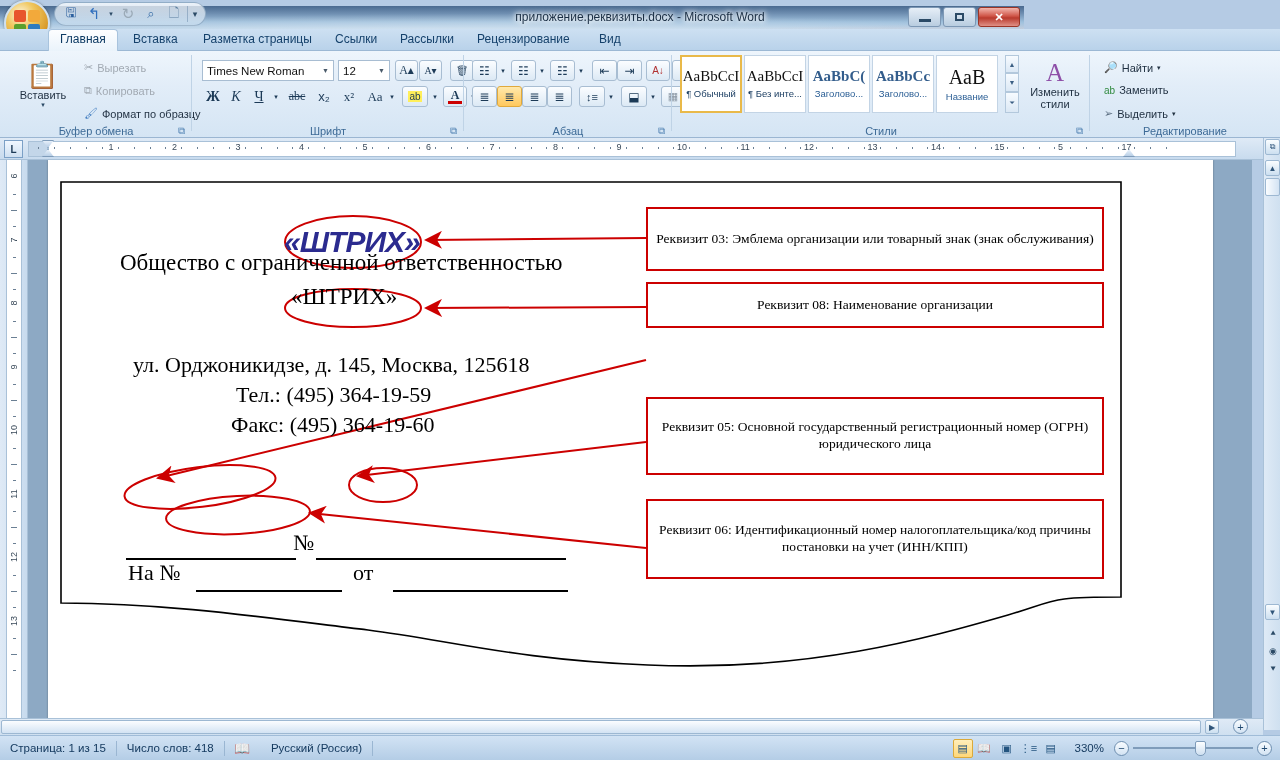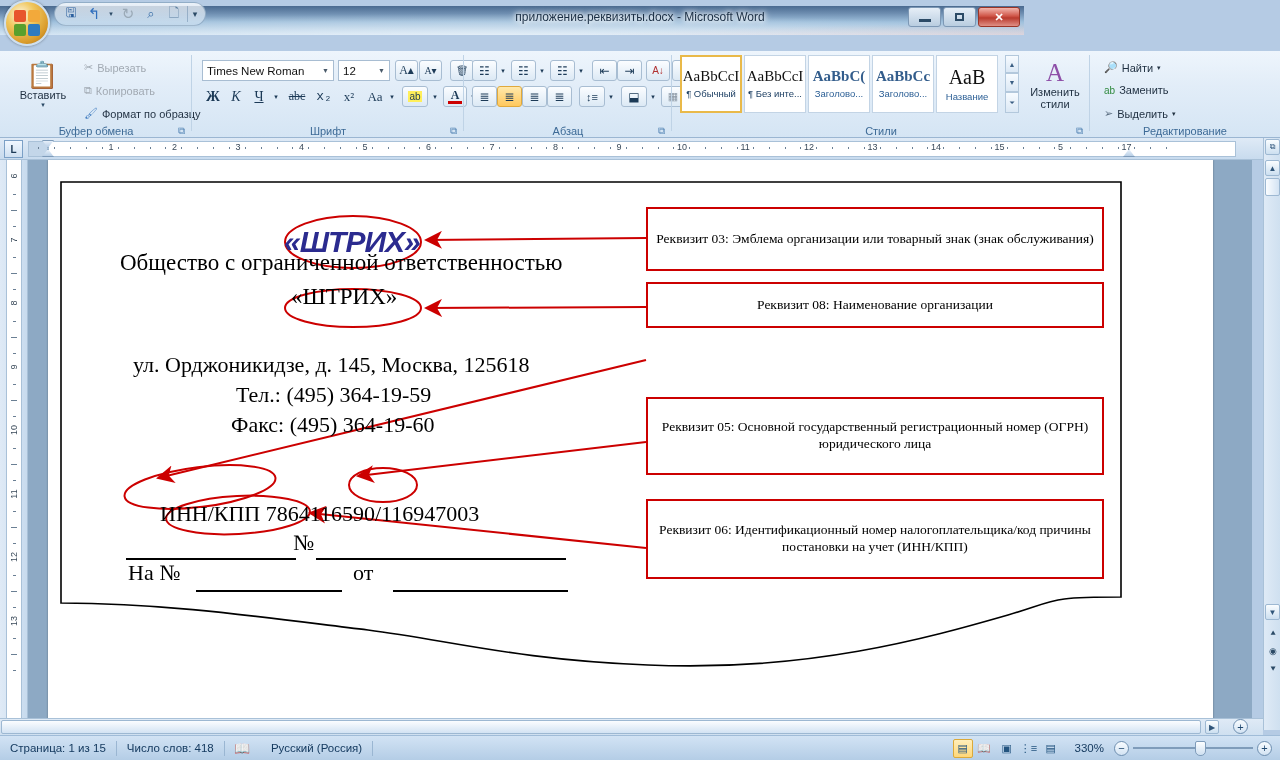--- a/index.html
+++ b/index.html
@@ -289,20 +289,29 @@
     <div class="qat-btn save">🖫</div>
     <div class="qat-btn undo">↰</div>
     <div class="qat-btn tiny-arrow">▾</div>
     <div class="qat-btn redo">↻</div>
     <div class="qat-btn" style="color:#3a6fa8;">⌕</div>
     <div class="qat-btn" style="color:#5b7e9f;">🗋</div>
     <div class="qat-sep"></div>
     <div class="qat-btn tiny-arrow" style="font-size:9px;">▾</div>
   </div>
 
+  <div class="ribbon-tabs">
+    <div class="tab active" style="left:48px;"><span>Главная</span></div>
+    <div class="tab" style="left:122px;"><span>Вставка</span></div>
+    <div class="tab" style="left:192px;"><span>Разметка страницы</span></div>
+    <div class="tab" style="left:324px;"><span>Ссылки</span></div>
+    <div class="tab" style="left:389px;"><span>Рассылки</span></div>
+    <div class="tab" style="left:466px;"><span>Рецензирование</span></div>
+    <div class="tab" style="left:588px;"><span>Вид</span></div>
+  </div>
 
   <div class="ribbon">
 
     <div class="rgroup" style="left:0; width:192px;">
       <div class="btn-lg" style="left:14px; top:10px; width:58px;">
         <span style="font-size:26px;line-height:28px;color:#d8a93e;">📋</span>
         <span>Вставить</span>
         <span style="font-size:7px;color:#2b4a66;">▾</span>
       </div>
       <div class="mini-item disabled" style="left:84px; top:10px;">
@@ -347,21 +356,21 @@
       <div class="sqbtn" style="left:33px; top:35px; width:22px; height:21px; font-family:'Liberation Serif',serif; font-style:italic; font-size:14px;">
           <span>К</span>
         </div>
       <div class="sqbtn" style="left:56px; top:35px; width:22px; height:21px; font-family:'Liberation Serif',serif; text-decoration:underline; font-size:14px;">
           <span>Ч</span>
         </div>
       <div class="sqbtn" style="left:78px; top:38px; width:12px; height:16px; font-size:7px;">▾</div>
       <div class="sqbtn" style="left:92px; top:35px; width:26px; height:21px; font-family:'Liberation Serif',serif; text-decoration:line-through; font-size:12px;">
           <span>abc</span>
         </div>
-      <div class="sqbtn" style="left:120px; top:35px; width:24px; height:21px; font-family:Liberation Mono, monospace; font-size:13px;">
+      <div class="sqbtn" style="left:120px; top:35px; width:24px; height:21px; font-family:Liberation Sans, sans-serif; font-size:13px;">
           <span>x₂</span>
         </div>
       <div class="sqbtn" style="left:145px; top:35px; width:24px; height:21px; font-family:'Liberation Serif',serif; font-size:13px;">
           <span>x²</span>
         </div>
       <div class="sqbtn" style="left:170px; top:35px; width:26px; height:21px; font-family:'Liberation Serif',serif; font-size:13px;">
           <span>Aa</span>
         </div>
       <div class="sqbtn" style="left:194px; top:38px; width:12px; height:16px; font-size:7px;">▾</div>
       <div class="sqbtn framed" style="left:210px; top:35px; width:26px; height:21px; font-size:10px;">
@@ -662,21 +671,20 @@
         <line x1="598" y1="388" x2="262" y2="353" stroke="#cc0000" stroke-width="2" marker-end="url(#arr)"></line>
       </svg>
 
       <div class="logo-text" style="left:236px; top:65px; font-size:30px;">«ШТРИХ»</div>
 
       <div class="dtext" style="left:72px; top:90px; font-size:23px;">Общество с ограниченной ответственностью</div>
       <div class="dtext" style="left:243px; top:124px; font-size:23px;">«ШТРИХ»</div>
       <div class="dtext" style="left:85px; top:192px; font-size:22px;">ул. Орджоникидзе, д. 145, Москва, 125618</div>
       <div class="dtext" style="left:188px; top:222px; font-size:22px;">Тел.: (495) 364-19-59</div>
       <div class="dtext" style="left:183px; top:252px; font-size:22px;">Факс:  (495) 364-19-60</div>
-      <div class="dtext" style="left:112px; top:341px; font-size:22px;">ИНН/КПП 7864116590/116947003</div>
 
       <div class="dtext" style="left:245px; top:370px; font-size:22px;">№</div>
       <div style="position:absolute;left:78px;top:398px;width:170px;height:2px;background:#000;"></div>
       <div style="position:absolute;left:268px;top:398px;width:250px;height:2px;background:#000;"></div>
 
       <div class="dtext" style="left:80px; top:400px; font-size:22px;">На №</div>
       <div style="position:absolute;left:148px;top:430px;width:146px;height:2px;background:#000;"></div>
       <div class="dtext" style="left:305px; top:400px; font-size:22px;">от</div>
       <div style="position:absolute;left:345px;top:430px;width:175px;height:2px;background:#000;"></div>
 

